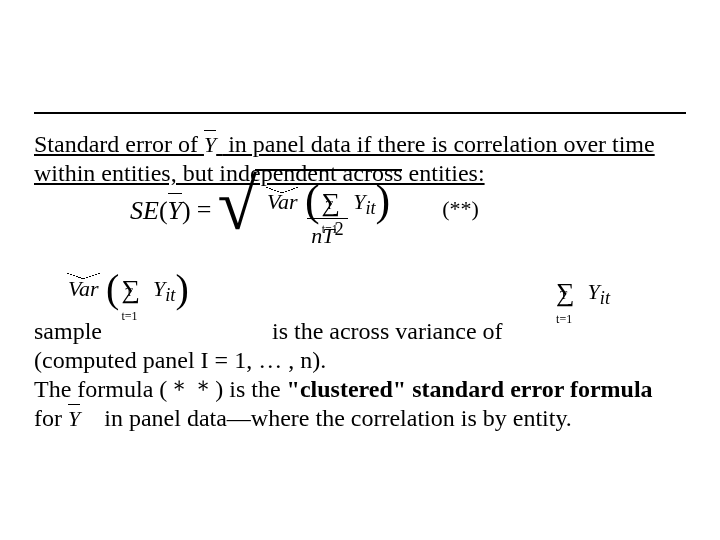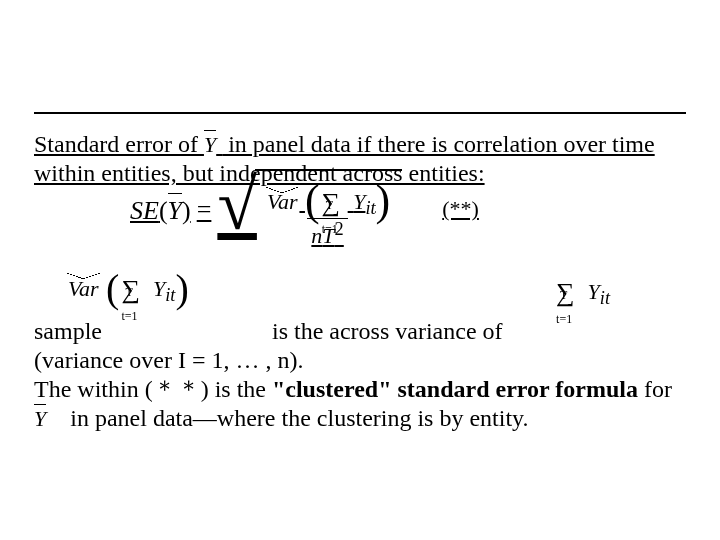--- a/index.html
+++ b/index.html
@@ -62,21 +62,21 @@
   .inline-img-b {
     position: absolute;
     left: 520px;
     top: -42px;
   }
   .gap-a { display: inline-block; width: 170px; }
   .gap-b { display: inline-block; width: 18px; }
 
   
   .mwrap { font-family: 'Times New Roman', Georgia, serif; color:#000; }
-  .se-eq { display:flex; align-items:center; gap:6px;text-decoration:underline; }
+  .se-eq { display:flex; align-items:center; gap:6px; }
   .mi { font-style: italic; }
   .hat { position: relative; display:inline-block; }
   .hat::before {
     content: "";
     position: absolute;
     left: 0; right: 0; top: -3px;
     height: 6px;
     background:
       linear-gradient(to top right, transparent 48%, #000 48%, #000 54%, transparent 54%) left/50% 100% no-repeat,
       linear-gradient(to top left,  transparent 48%, #000 48%, #000 54%, transparent 54%) right/50% 100% no-repeat;
@@ -188,18 +188,18 @@
         <span class="sumwrap">
           <span class="sigma">∑</span>
           <span class="lims">
               <span class="top">T</span>
               <span class="bot">t=1</span>
             </span>
         </span>&nbsp;<span class="mi">Y</span><sub class="mi">it</sub>
       </span>
 
       <span>sample</span><span class="gap-a"></span><span>is the across variance of</span><br>
-      <span>(variance over I = 1, … , n).</span><br>
-      <span>The within (＊＊) is the </span><b>"clustered" standard error formula</b><span> for </span><span class="mwrap bar mi" style="font-size:22px;">Y</span><span class="gap-b"></span><span> in panel data—where the clustering is by entity.</span>
+      <span>(computed panel I = 1, … , n).</span><br>
+      <span>The formula (＊＊) is the </span><b>"clustered" standard error formula</b><span> for </span><span class="mwrap bar mi" style="font-size:22px;">Y</span><span class="gap-b"></span><span> in panel data—where the correlation is by entity.</span>
     </p>
 
   </div>
 </div>
 
 </body></html>

